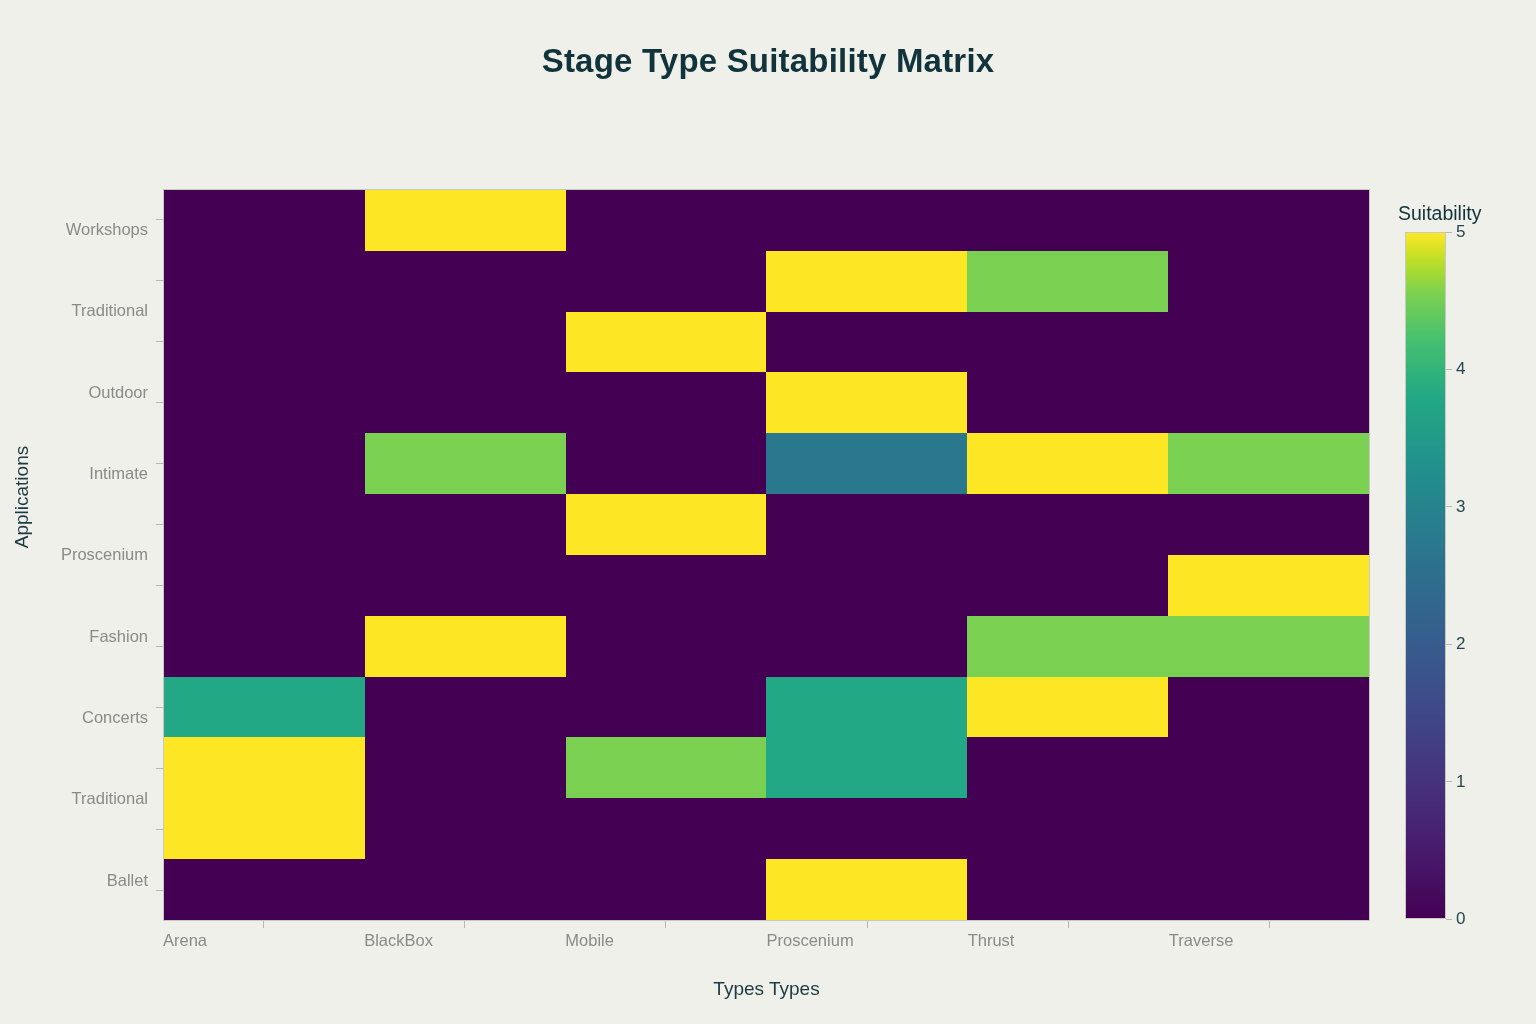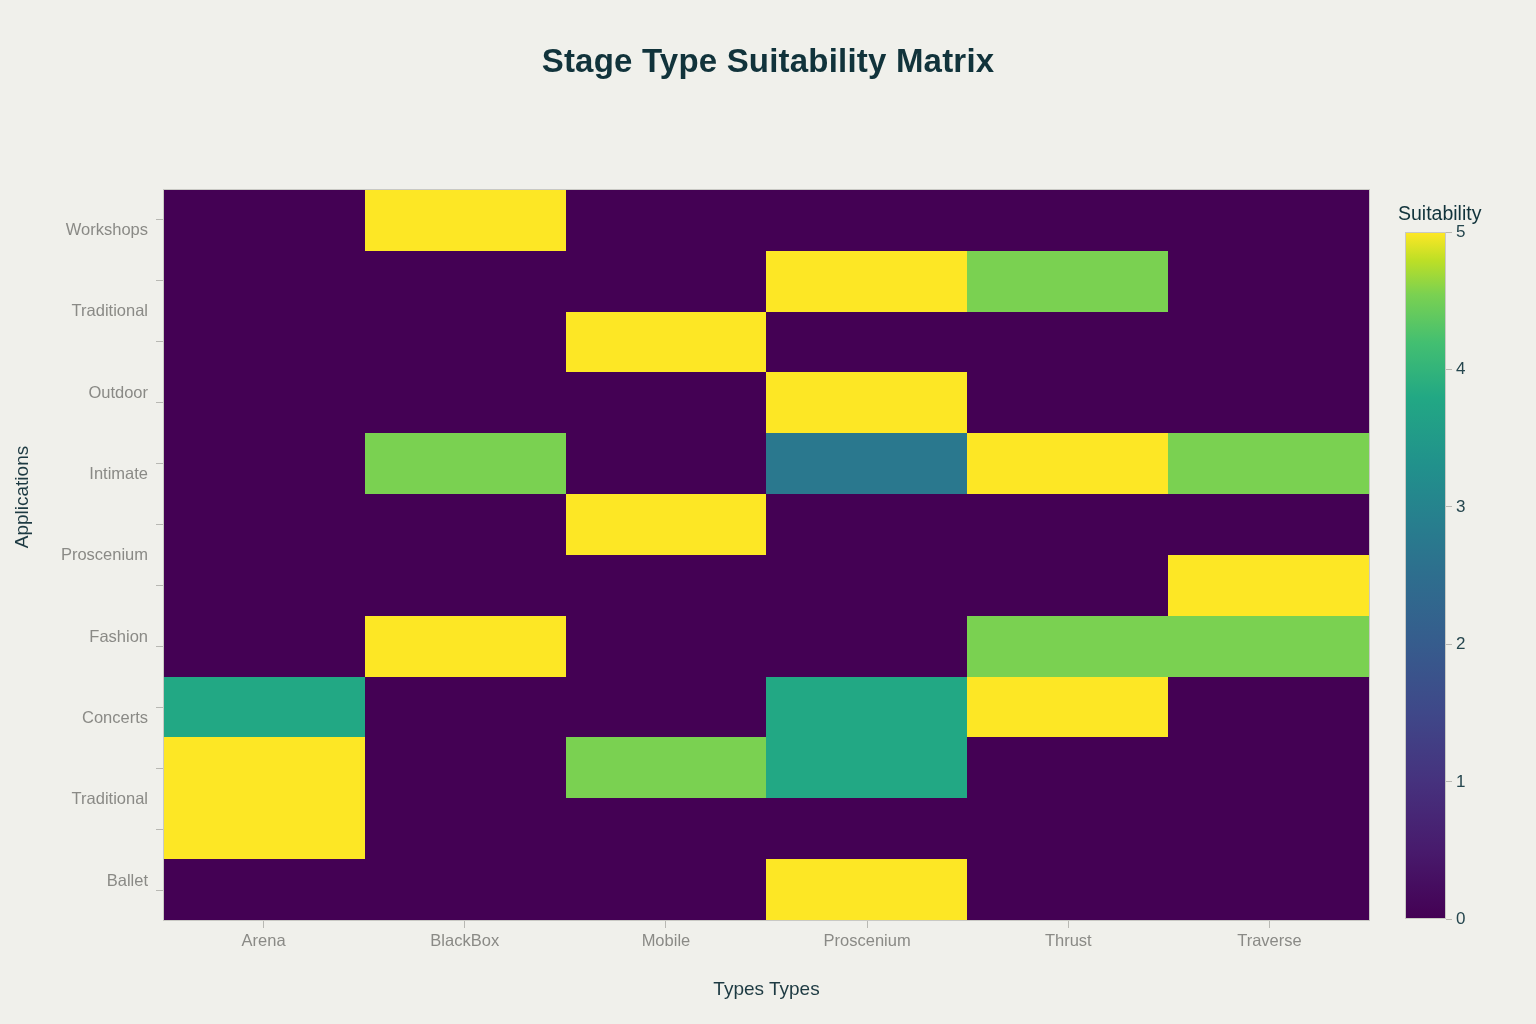--- a/index.html
+++ b/index.html
@@ -123,21 +123,21 @@
   #x-tick-labels {
     position: absolute;
     left: 163px;
     top: 931px;
     width: 1207px;
     height: 28px;
     display: flex;
   }
   .x-tick {
     flex: 1 1 0;
-    text-align: center;
+    text-align: left;
     font-size: 16.5px;
     color: #8a8a86;
     white-space: nowrap;
   }
   #x-axis-title {
     position: absolute;
     left: 163px;
     top: 978px;
     width: 1207px;
     text-align: center;

